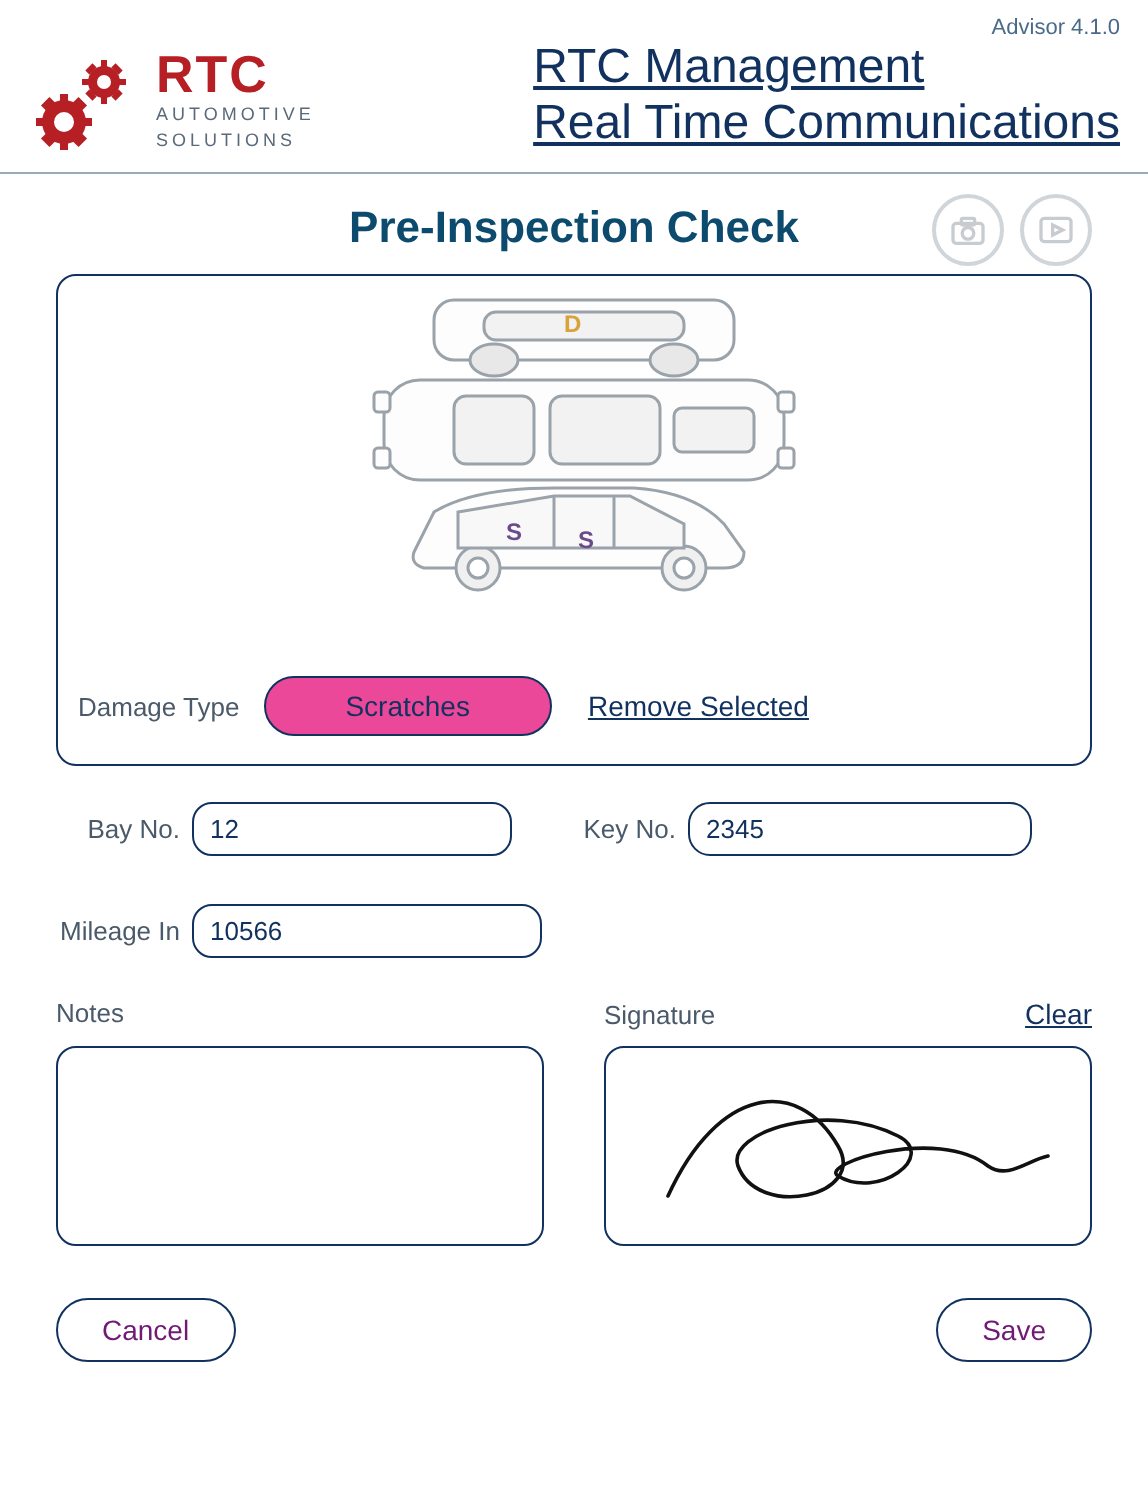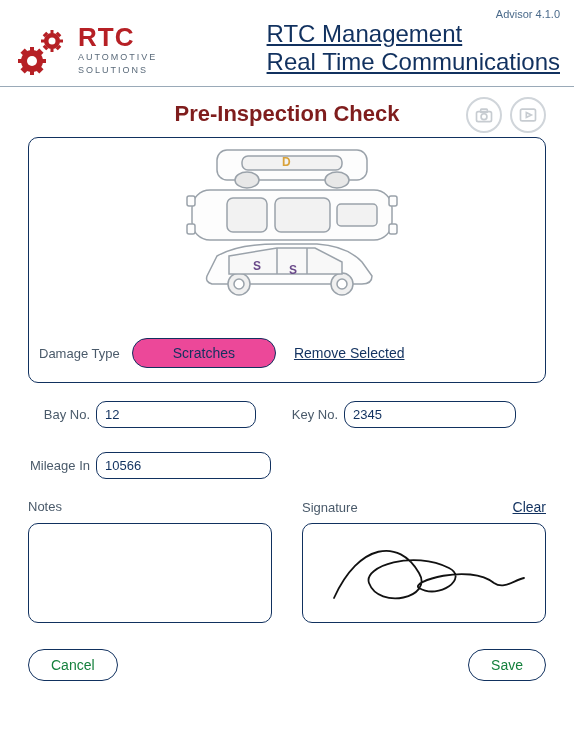--- a/index.html
+++ b/index.html
@@ -66,21 +66,21 @@
     display: flex;
     align-items: center;
     justify-content: center;
     position: relative;
     margin-top: 14px;
     margin-bottom: 10px;
   }
   .page-title {
     font-size: 22px;
     font-weight: bold;
-    color: #7f1d1d;
+    color: #0c4a6e;
     text-align: center;
   }
   .title-icons {
     position: absolute;
     right: 28px;
     top: -4px;
     display: flex;
     gap: 8px;
   }
   .circle-icon {
@@ -195,21 +195,21 @@
   .footer {
     display: flex;
     justify-content: space-between;
     margin-top: 26px;
   }
   .pill-btn {
     border: 1.5px solid #11315f;
     border-radius: 18px;
     padding: 7px 22px;
     font-size: 14px;
-    color: #15803d;
+    color: #701a75;
     background: #fff;
     cursor: pointer;
   }
 </style>
 </head>
 <body>
 
 <div class="header">
   <div class="version">Advisor 4.1.0</div>
   <div class="header-row">

